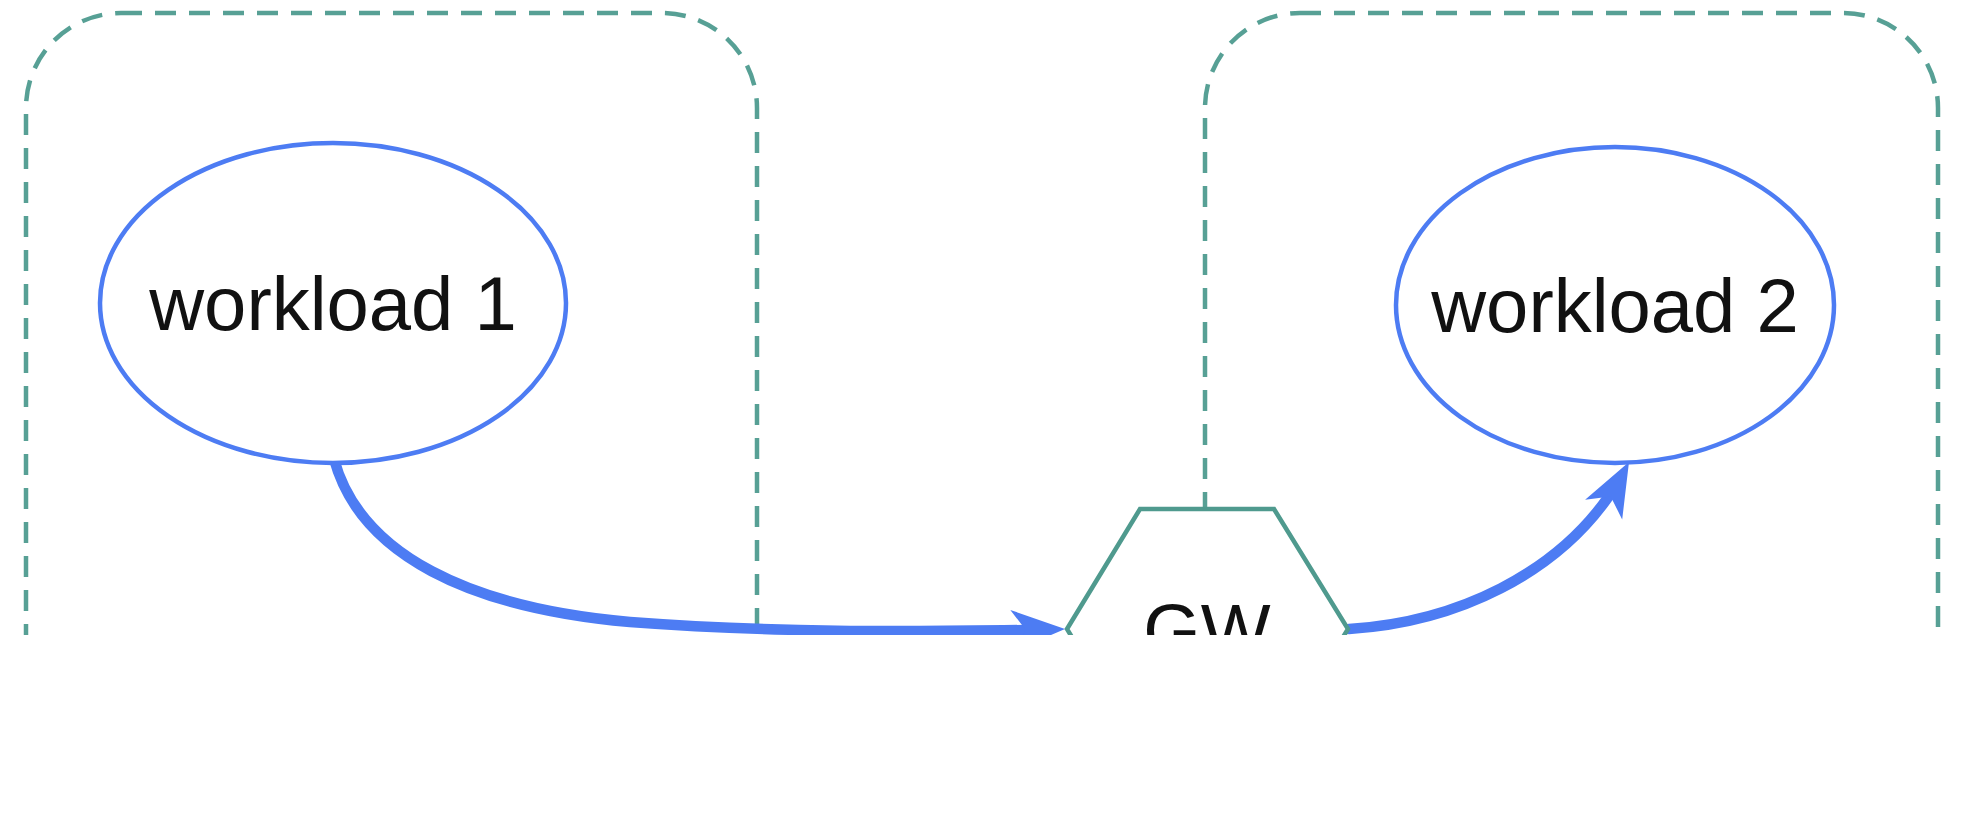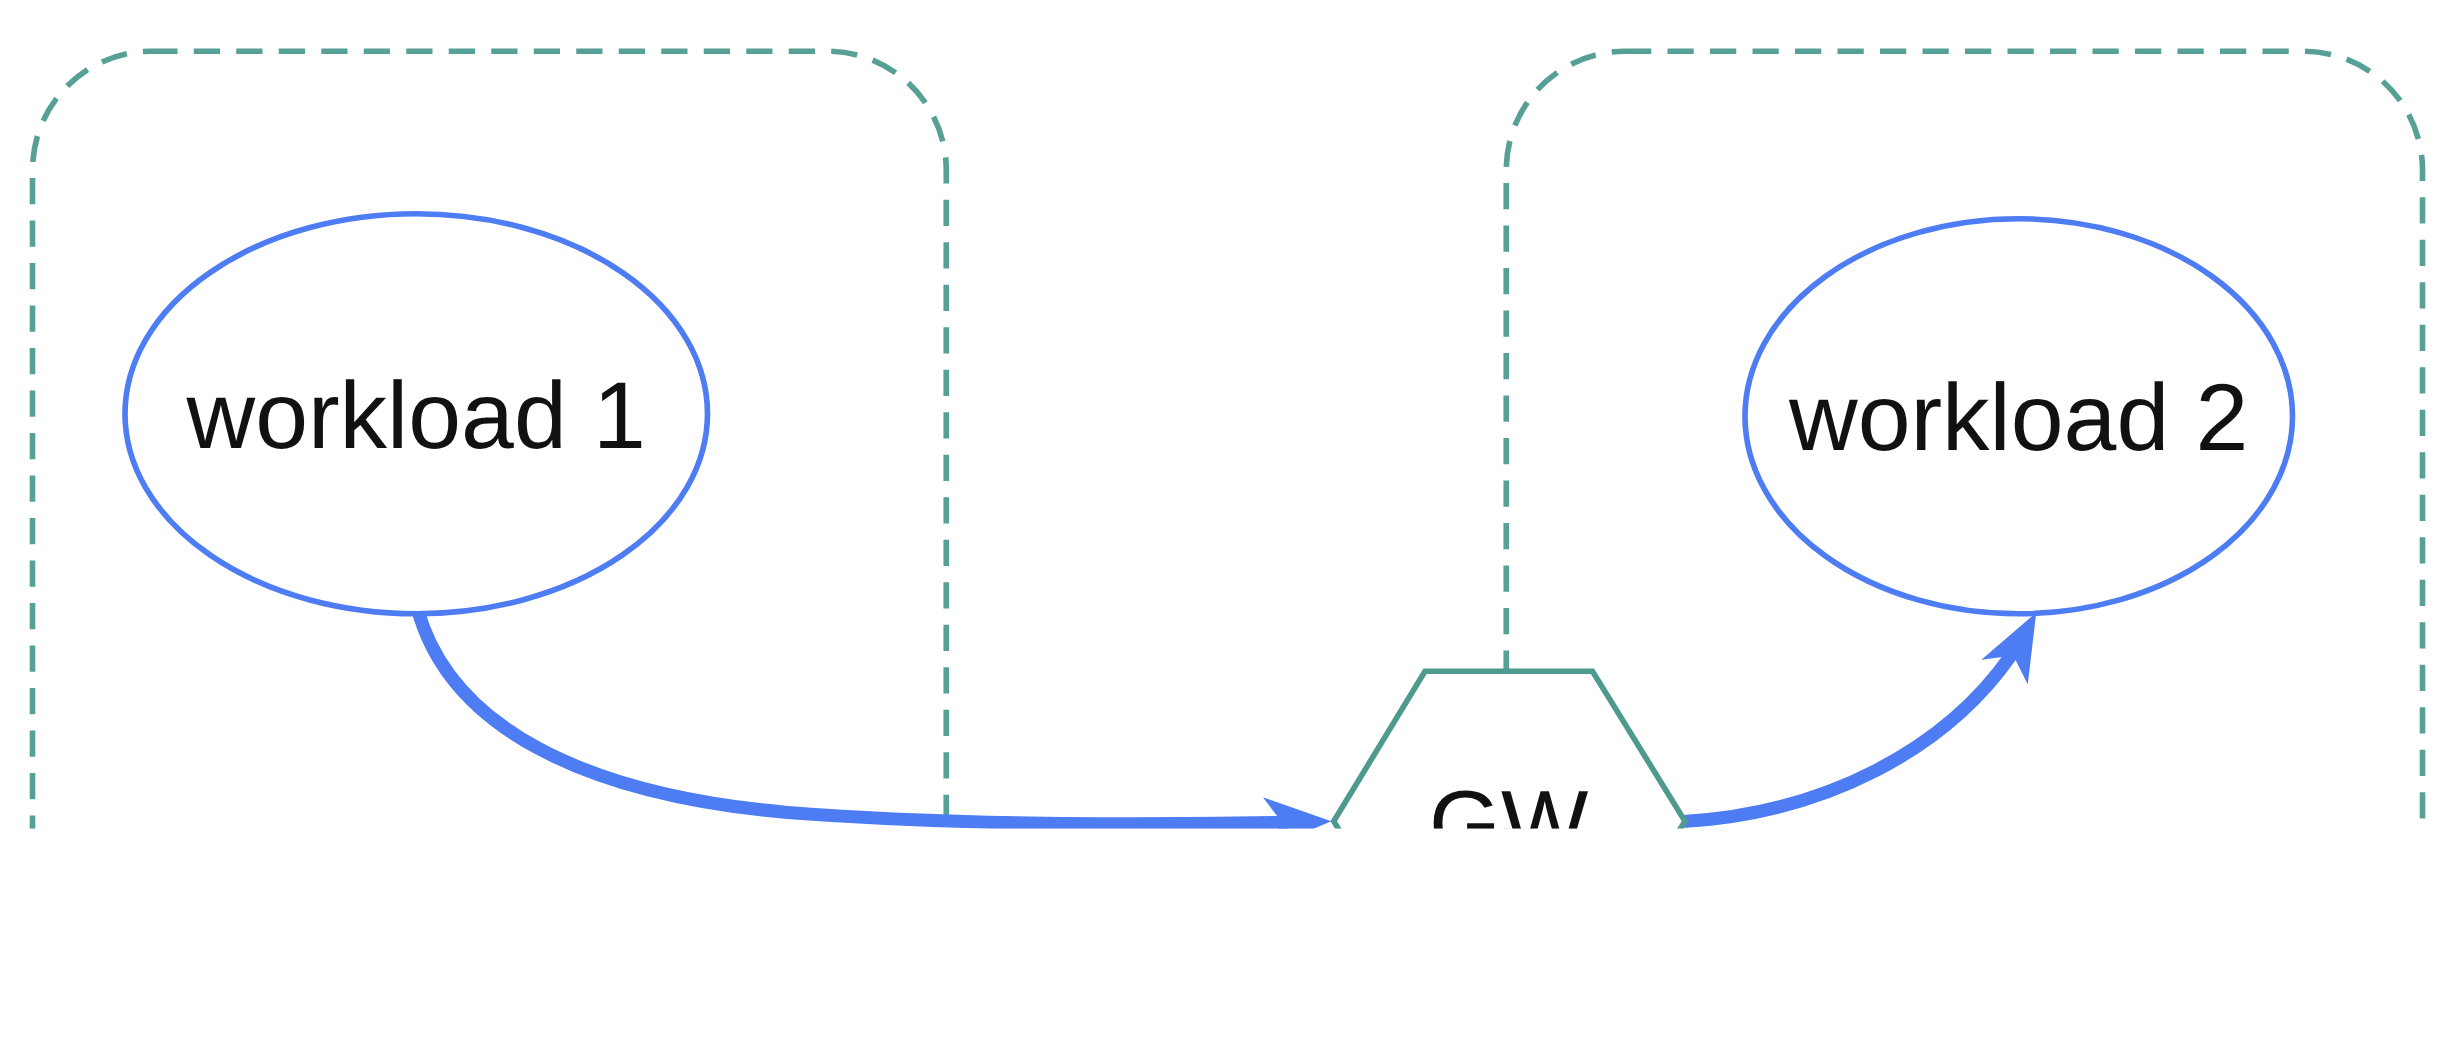--- a/index.html
+++ b/index.html
@@ -7,21 +7,20 @@
     padding: 0;
     background: var(--background, #ffffff);
     font-family: "Liberation Sans", sans-serif;
   }
   .stage {
     position: relative;
     width: 1966px;
     height: 635px;
     overflow: hidden;
     background: var(--background, #ffffff);
-    margin-top: 28px;
   }
   svg.diagram {
     display: block;
     width: 1966px;
     height: 830px;
   }
   .container-rect {
     fill: none;
     stroke: var(--container-stroke, #57a095);
     stroke-width: 4.5;

